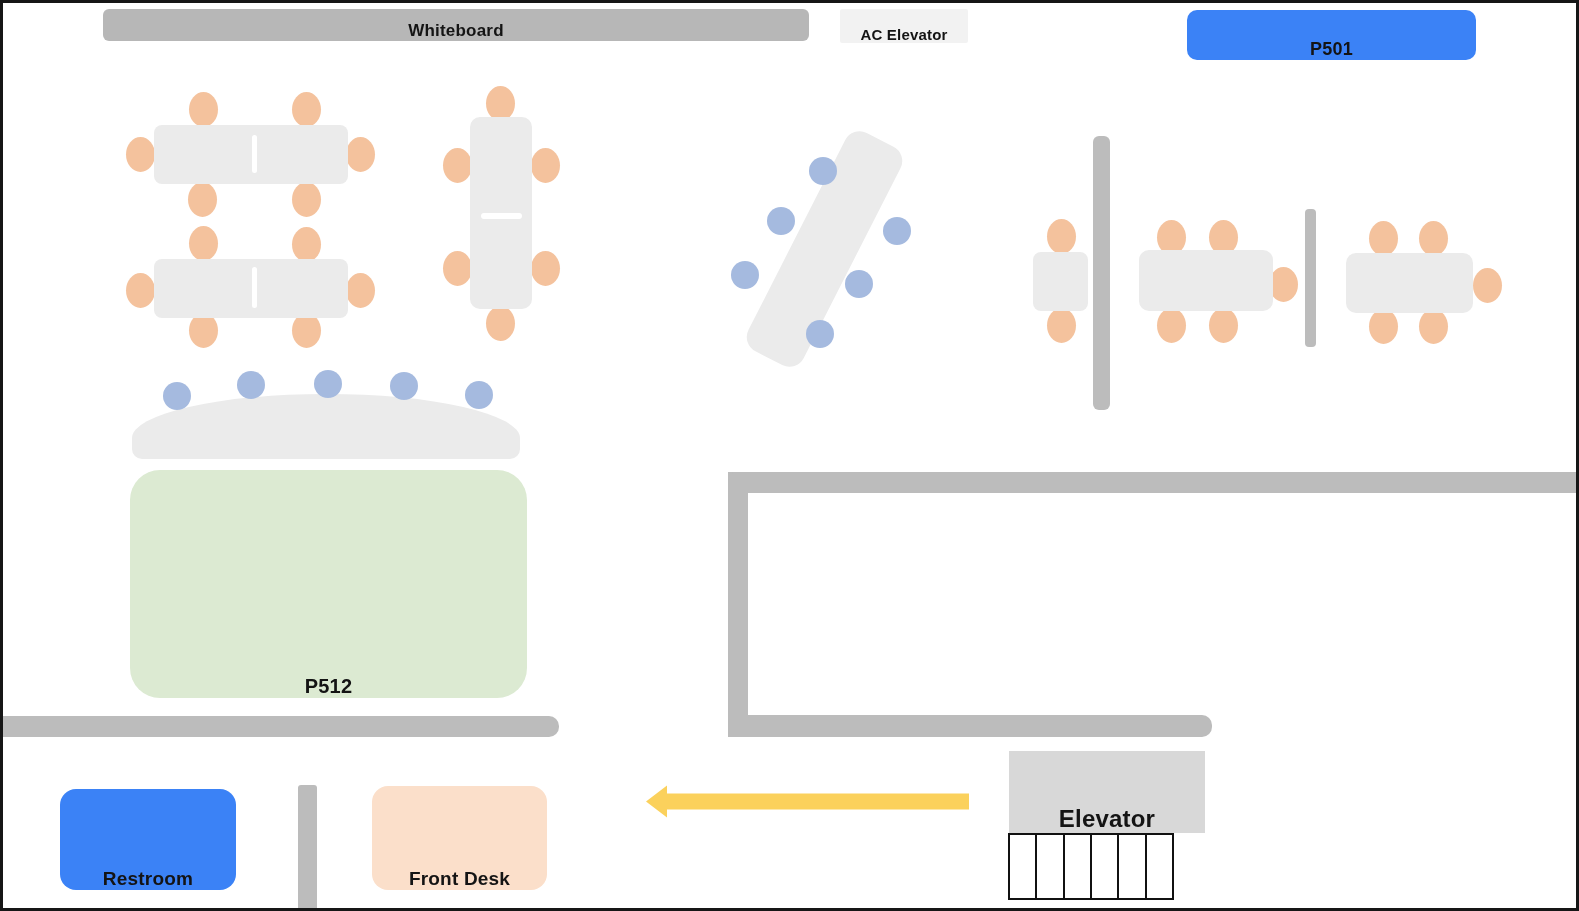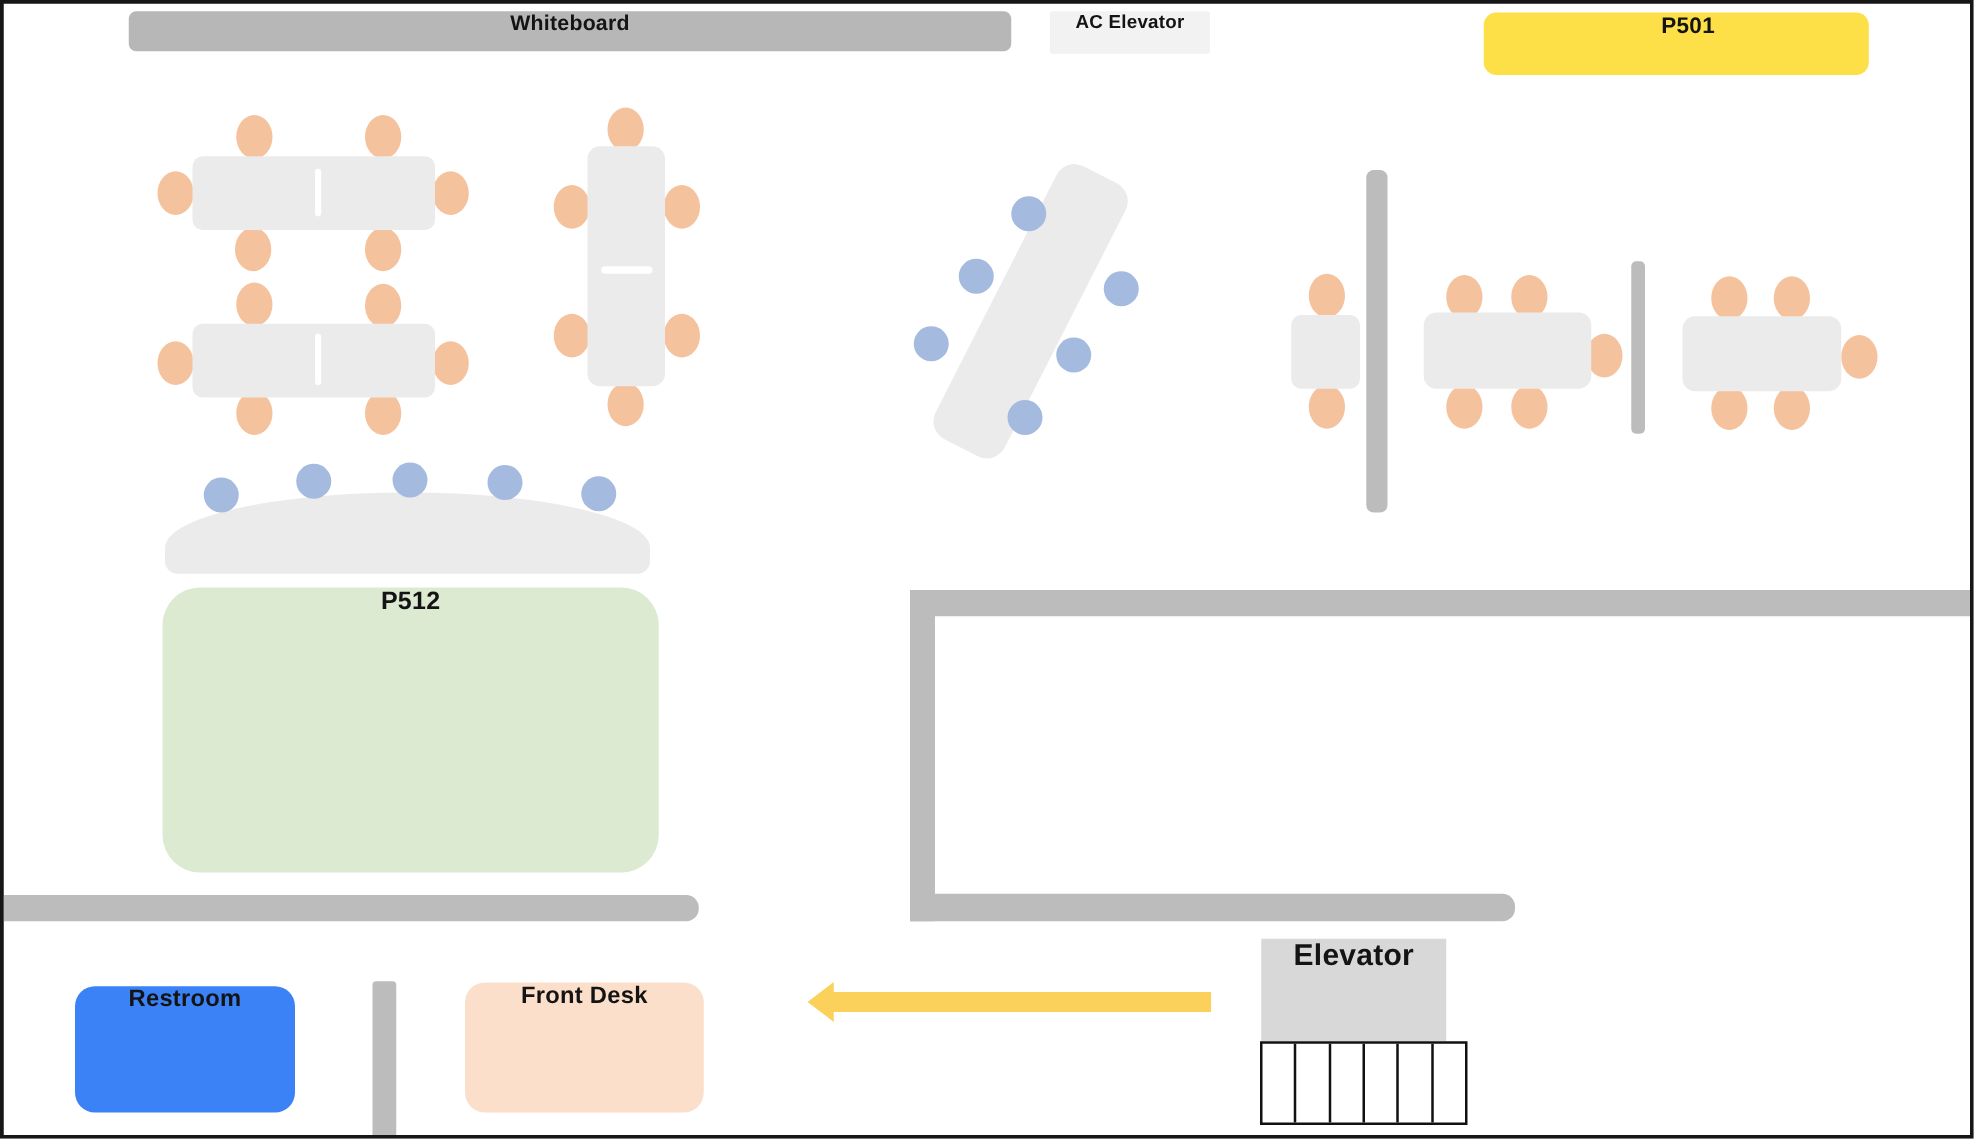--- a/index.html
+++ b/index.html
@@ -3,21 +3,21 @@
 <meta charset="utf-8">
 <style>
   html,body{margin:0;padding:0;background:#fff;}
   body{font-family:"Liberation Sans","DejaVu Sans",sans-serif;}
   .floorplan{
     position:relative;width:1579px;height:911px;background:#ffffff;
     border:3px solid #161616;box-sizing:border-box;overflow:hidden;
   }
   .abs{position:absolute;}
   .room{
-    position:absolute;display:flex;align-items:flex-start;justify-content:center;
+    position:absolute;display:flex;align-items:flex-end;justify-content:center;
     color:#141414;font-weight:600;letter-spacing:.2px;
   }
   .room span{white-space:nowrap;}
   .stairs{
     position:absolute;display:flex;background:#ffffff;
     border:2px solid #111;box-sizing:border-box;
   }
   .stair-cell{flex:1 1 0;border-right:2px solid #111;}
   .stair-cell:last-child{border-right:none;}
 </style>
@@ -27,37 +27,37 @@
 <div class="floorplan" id="fp">
 
   <div class="room" style="left: 100px; top: 6px; width: 706px; height: 32px; background: rgb(183, 183, 183); border-radius: 6px; font-size: 17px;">
     <span>Whiteboard</span>
   </div>
 
   <div class="room" style="left: 837px; top: 6px; width: 128px; height: 34px; background: rgb(242, 242, 242); border-radius: 2px; font-size: 15px;">
     <span>AC Elevator</span>
   </div>
 
-  <div class="room" style="left: 1184px; top: 7px; width: 289px; height: 50px; background: #fde047; border-radius: 10px; font-size: 18px; padding-left: 19px;">
+  <div class="room" style="left: 1184px; top: 7px; width: 289px; height: 50px; background: #3b82f6; border-radius: 10px; font-size: 18px;">
     <span>P501</span>
   </div>
 
   <div class="room" style="left: 127px; top: 467px; width: 397px; height: 228px; background: rgb(220, 234, 210); border-radius: 30px; font-size: 20px;">
     <span>P512</span>
   </div>
 
   <div class="room" style="left: 57px; top: 786px; width: 176px; height: 101px; background: #3b82f6; border-radius: 16px; font-size: 19px;">
     <span>Restroom</span>
   </div>
 
-  <div class="room" style="left: 369px; top: 783px; width: 191px; height: 104px; background: rgb(251, 223, 202); border-radius: 16px; font-size: 19px;">
+  <div class="room" style="left: 369px; top: 783px; width: 175px; height: 104px; background: rgb(251, 223, 202); border-radius: 16px; font-size: 19px;">
     <span>Front Desk</span>
   </div>
 
-  <div class="room" style="left: 1006px; top: 748px; width: 148px; height: 82px; background: rgb(216, 216, 216); border-radius: 0px; font-size: 24px;">
+  <div class="room" style="left: 1006px; top: 748px; width: 196px; height: 82px; background: rgb(216, 216, 216); border-radius: 0px; font-size: 24px;">
     <span>Elevator</span>
   </div>
 
   <div class="abs" style="left: 643px; top: 782px; width: 323px; height: 33px;">
     <svg width="323" height="33" viewBox="0 0 323 33">
       <polygon points="0,16.5 21,0.5 21,8.5 323,8.5 323,24.5 21,24.5 21,32.5" fill="#fbd15c"></polygon>
     </svg>
   </div>
 
   <div class="stairs" style="left: 1005px; top: 830px; width: 166px; height: 67px;">

